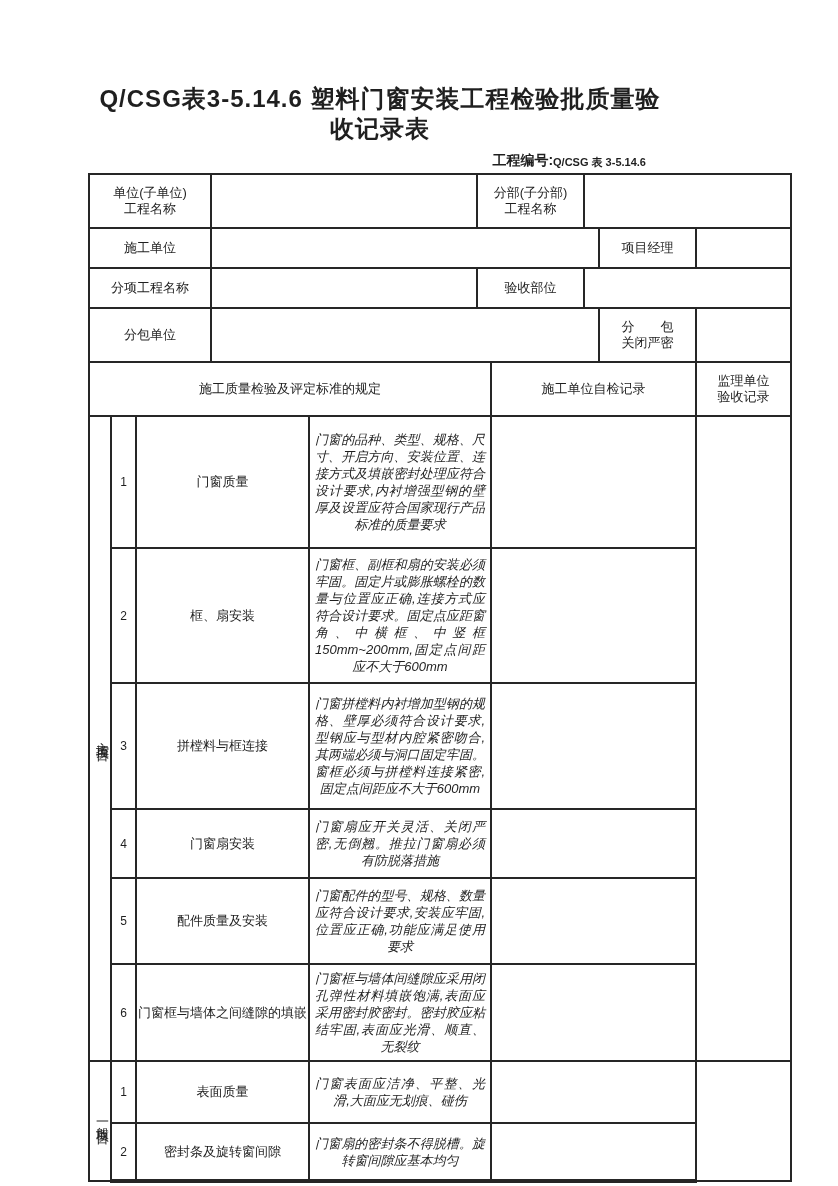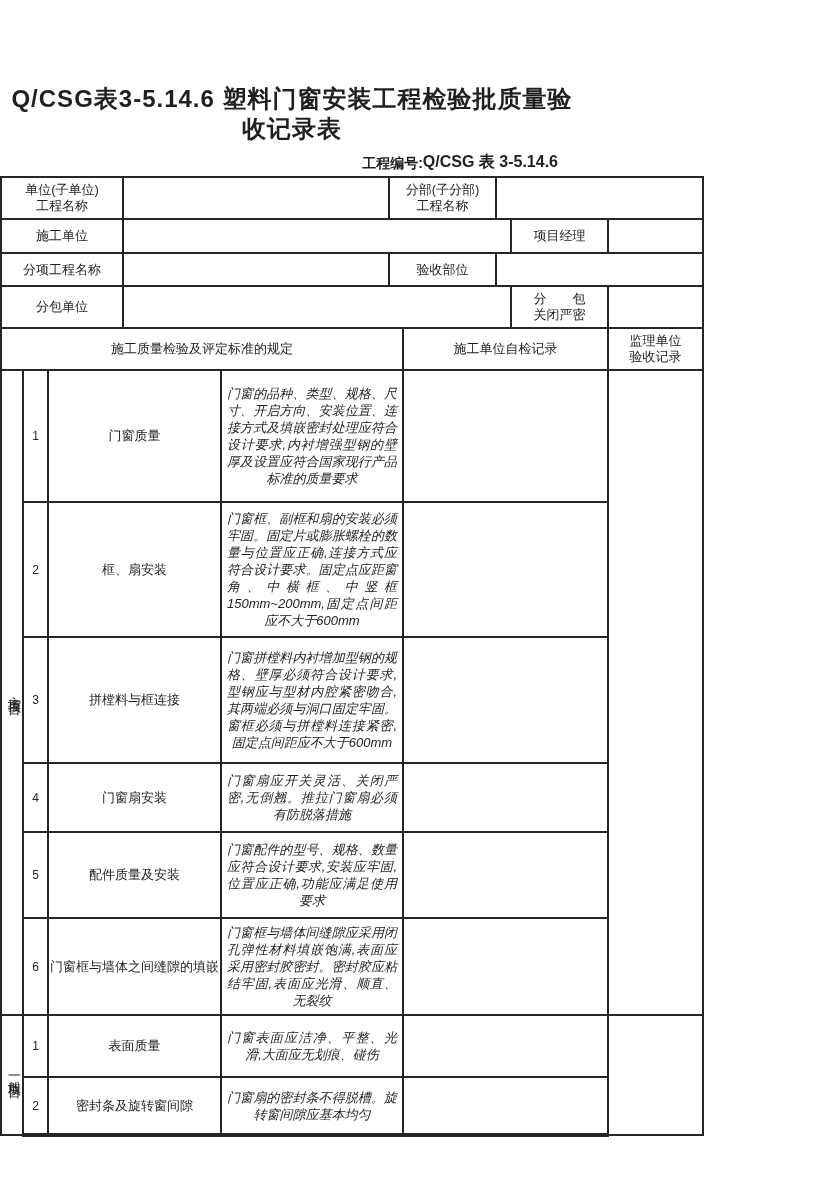--- a/index.html
+++ b/index.html
@@ -3,37 +3,37 @@
 <meta charset="utf-8">
 <style>
   html,body{margin:0;padding:0;background:#ffffff;}
   body{
     width:838px;height:1186px;
     font-family:"Liberation Sans","DejaVu Sans",sans-serif;
     color:#1f1f1f;
     -webkit-font-smoothing:antialiased;
   }
   .sheet{padding-top:84px;}
-  .wrap{width:584px;}
+  .wrap{width:584px;margin-left:88px;}
   .title{
     text-align:center;font-size:24px;font-weight:bold;
     letter-spacing:1px;line-height:30px;margin:0 0 8px 0;
   }
   .meta{
     display:flex;justify-content:flex-end;align-items:flex-end;
     font-size:14px;font-weight:bold;margin-bottom:3px;
     padding-left:2px;padding-right:26px;
   }
-  .meta .code{font-size:16px;}
+  .meta .code{font-size:11px;}
   table{border-collapse:collapse;table-layout:fixed;width:702px;}
   td,th{
     border:2px solid #262626;
     font-size:13px;font-weight:normal;
     text-align:center;vertical-align:middle;
-    padding:4px 3px;overflow:hidden;
+    padding:10px 3px;overflow:hidden;
   }
   table.main{margin-top:-2px;}
   table.main tr.last td{border-bottom-width:4px;}
   .pre{white-space:pre-line;line-height:16px;}
   .req{
     text-align:justify;text-align-last:center;
     line-height:17px;padding:2px 5px;font-style:italic;
   }
   .vertcell span{
     writing-mode:vertical-rl;text-orientation:upright;

